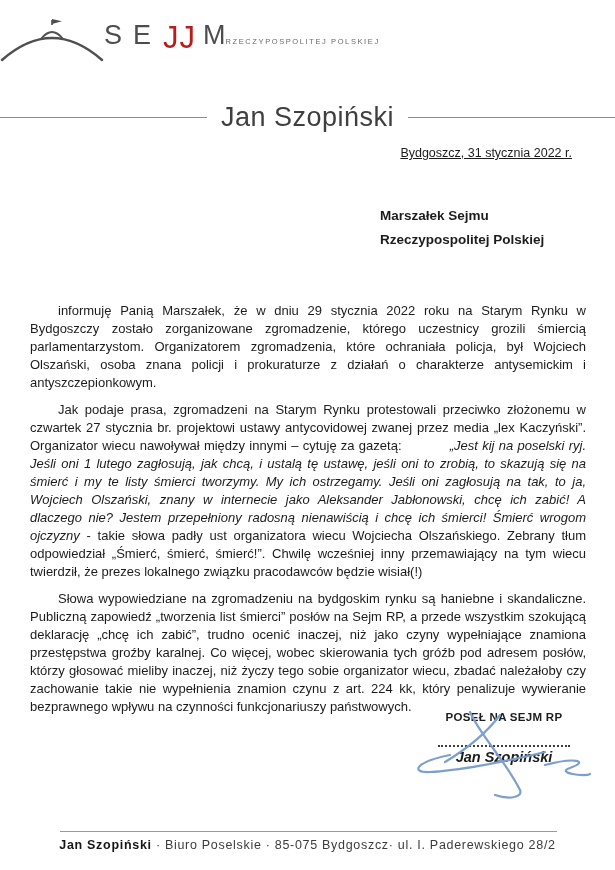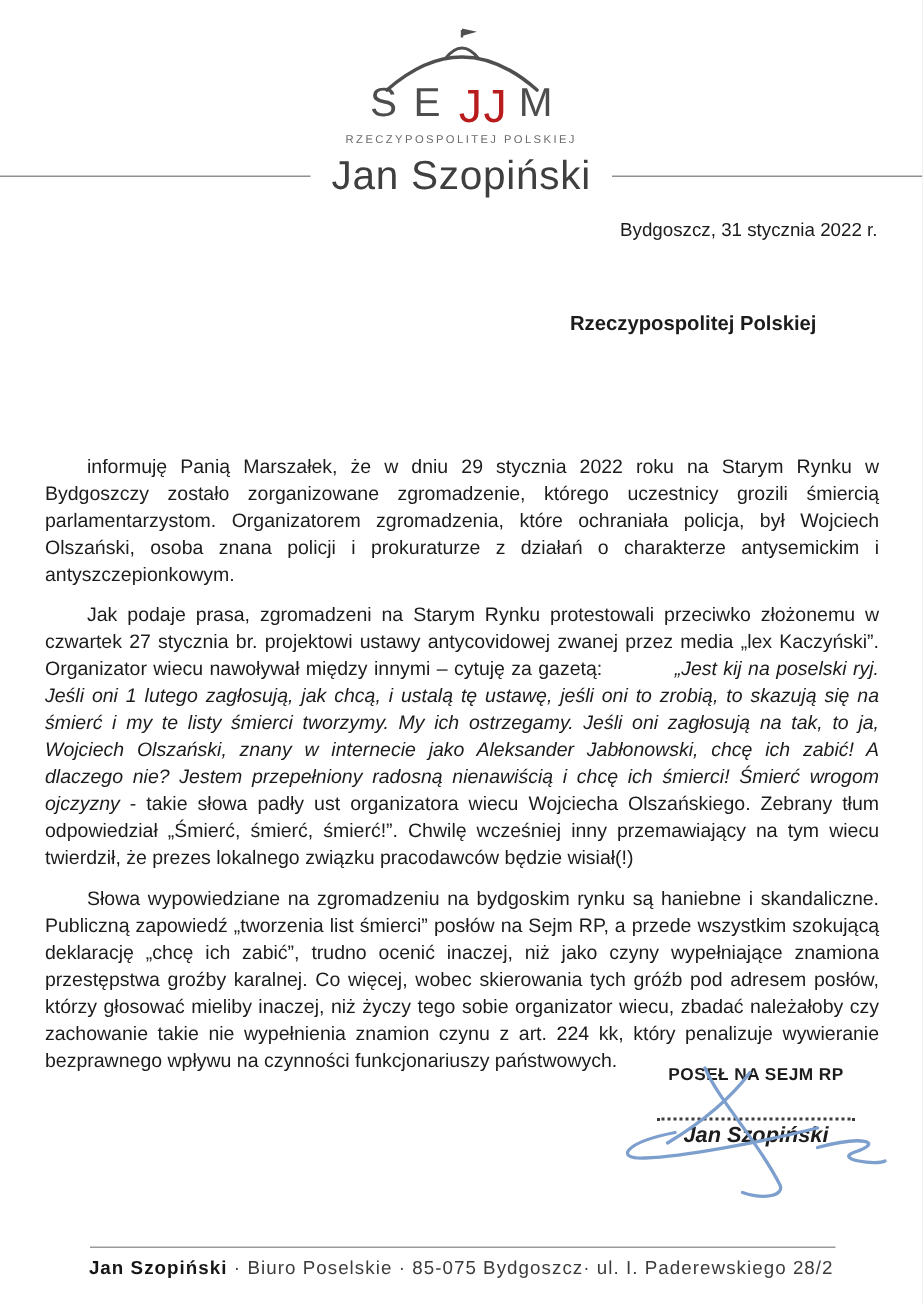--- a/index.html
+++ b/index.html
@@ -8,40 +8,40 @@
     width: 615px; height: 870px;
     margin: 0 auto;
     background: #ffffff;
     font-family: "Liberation Sans", sans-serif;
     color: #1c1c1c;
     overflow: hidden;
   }
 
   
   .logo { position:absolute; top:18px; left:0; right:0;
-          display:flex; flex-direction:column; align-items:center; }
+          display:flex; flex-direction:row; align-items:center; }
   .logo svg { display:block; }
   .logo-letters { display:flex; align-items:baseline; margin-top:-13px;
                   font-size:27px; color:#4d4d4d; font-weight:normal; }
   .logo-letters .seg-left  { letter-spacing:11px; }
   .logo-letters .seg-mid   { color:#b91c1c; font-size:31px; letter-spacing:1px;
                              position:relative; top:4px; margin:0 7px 0 1px; font-weight:normal; }
   .logo-letters .seg-right { letter-spacing:0; }
   .logo-subtitle { margin-top:3px; font-size:7.5px; letter-spacing:1.6px;
                    color:#6a6a6a; white-space:nowrap; }
 
   
   .letterhead { position:absolute; top:102px; left:0; right:0;
                 display:flex; align-items:center; }
   .letterhead .rule { flex:1; border-top:1px solid #8f8f8f; }
   .letterhead .name { font-size:27px; color:#3f3f3f; padding:0 14px;
                       letter-spacing:0.5px; }
 
   
-  .date { position:absolute; top:146px; right:30px; font-size:12.5px; }
+  .date { position:absolute; top:146px; right:43px; font-size:12.5px;text-decoration:underline; }
   .recipient { position:absolute; top:204px; left:380px;
                font-weight:bold; font-size:13.5px; line-height:23.5px; }
 
   
   .body { position:absolute; top:302px; left:30px; width:556px;
           font-size:13px; line-height:18px; text-align:justify; }
   .body p { margin:0 0 9px; text-indent:28px; }
   .quote-bold { font-weight:normal; font-style:italic;margin-left:44px; }
 
   
@@ -82,20 +82,21 @@
 
   <div class="letterhead">
     <div class="rule"></div>
     <div class="name">Jan Szopiński</div>
     <div class="rule"></div>
   </div>
 
   <div class="date">Bydgoszcz, 31 stycznia 2022 r.</div>
 
   <div class="recipient">
+    <div>Marszałek Sejmu</div>
     <div>Rzeczypospolitej Polskiej</div>
   </div>
 
   <div class="body">
     <p>informuję Panią Marszałek, że w dniu 29 stycznia 2022 roku na Starym Rynku w Bydgoszczy zostało zorganizowane zgromadzenie, którego uczestnicy grozili śmiercią parlamentarzystom. Organizatorem zgromadzenia, które ochraniała policja, był Wojciech Olszański, osoba znana policji i prokuraturze z działań o charakterze antysemickim i antyszczepionkowym.</p>
     <p><span>Jak podaje prasa, zgromadzeni na Starym Rynku protestowali przeciwko złożonemu w czwartek 27 stycznia br. projektowi ustawy antycovidowej zwanej przez media „lex Kaczyński”. Organizator wiecu nawoływał między innymi – cytuję za gazetą: </span><span class="quote-bold">„Jest kij na poselski ryj. Jeśli oni 1 lutego zagłosują, jak chcą, i ustalą tę ustawę, jeśli oni to zrobią, to skazują się na śmierć i my te listy śmierci tworzymy. My ich ostrzegamy. Jeśli oni zagłosują na tak, to ja, Wojciech Olszański, znany w internecie jako Aleksander Jabłonowski, chcę ich zabić! A dlaczego nie? Jestem przepełniony radosną nienawiścią i chcę ich śmierci! Śmierć wrogom ojczyzny</span><span> - takie słowa padły ust organizatora wiecu Wojciecha Olszańskiego. Zebrany tłum odpowiedział „Śmierć, śmierć, śmierć!”. Chwilę wcześniej inny przemawiający na tym wiecu twierdził, że prezes lokalnego związku pracodawców będzie wisiał(!)</span></p>
     <p>Słowa wypowiedziane na zgromadzeniu na bydgoskim rynku są haniebne i skandaliczne. Publiczną zapowiedź „tworzenia list śmierci” posłów na Sejm RP, a przede wszystkim szokującą deklarację „chcę ich zabić”, trudno ocenić inaczej, niż jako czyny wypełniające znamiona przestępstwa groźby karalnej. Co więcej, wobec skierowania tych gróźb pod adresem posłów, którzy głosować mieliby inaczej, niż życzy tego sobie organizator wiecu, zbadać należałoby czy zachowanie takie nie wypełnienia znamion czynu z art. 224 kk, który penalizuje wywieranie bezprawnego wpływu na czynności funkcjonariuszy państwowych.</p>
   </div>
 
   <div class="signature">

